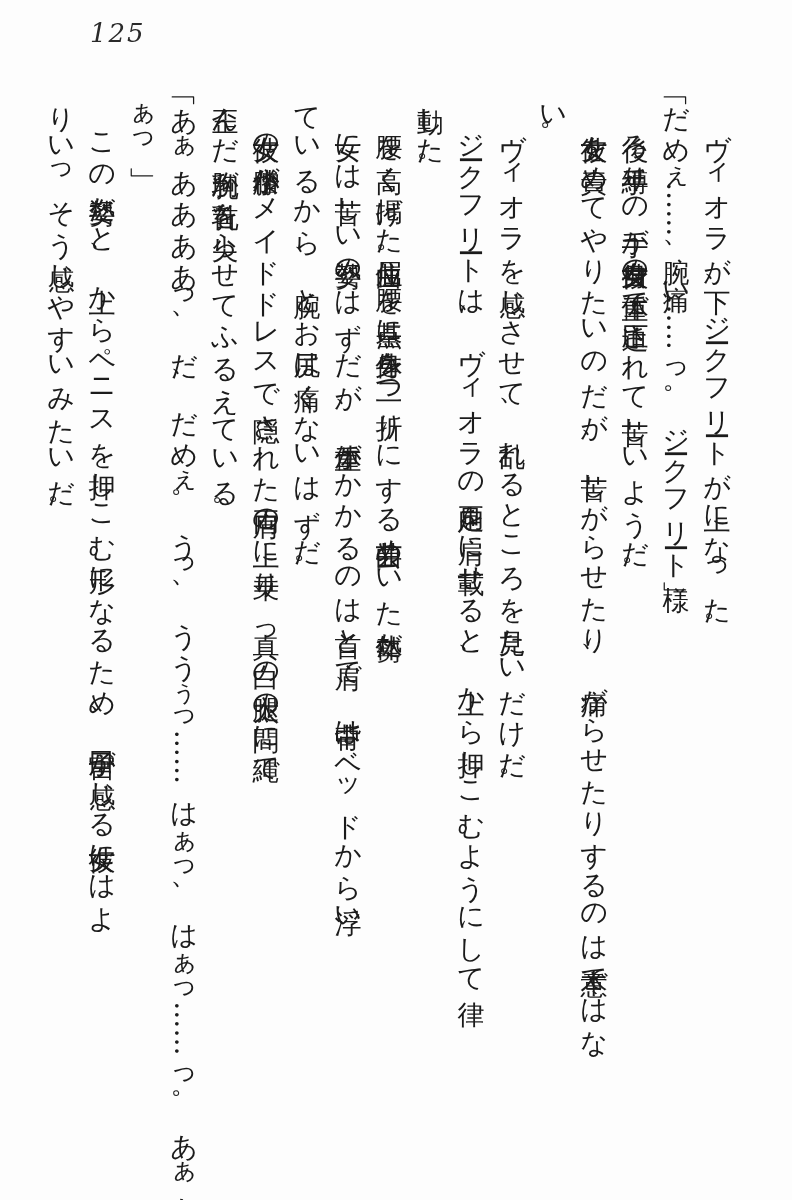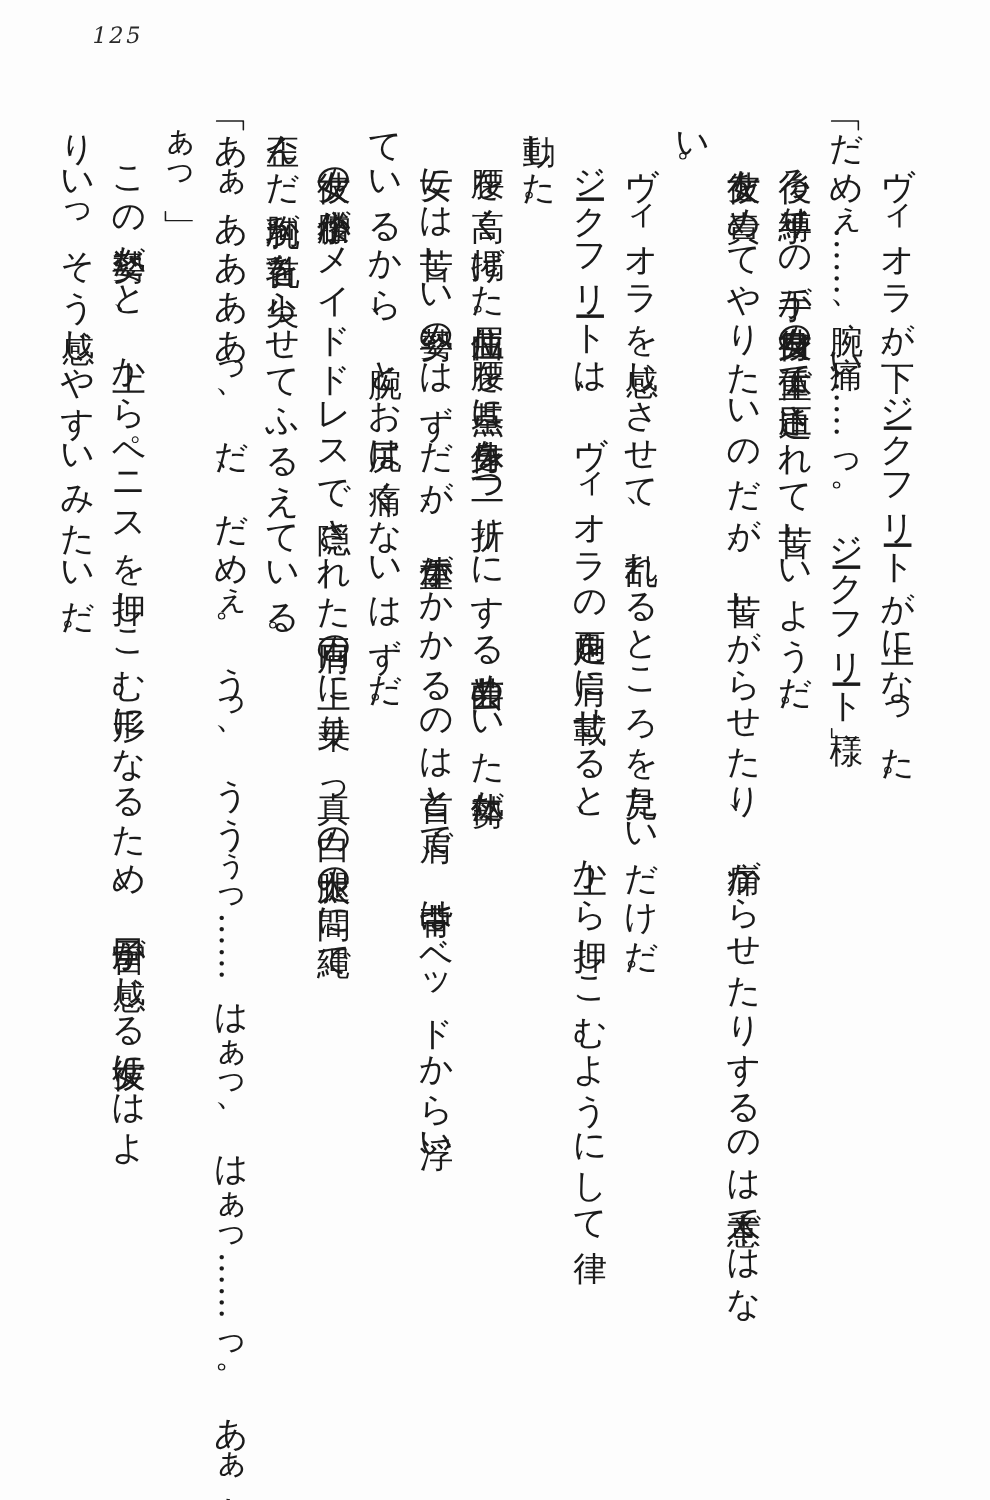--- a/index.html
+++ b/index.html
@@ -16,22 +16,22 @@
     position: relative;
     width: 792px;
     height: 1200px;
     background: #fdfdfd;
     color: #1b1b1b;
     font-family: "DejaVu Serif", "Liberation Serif", serif;
   }
   .page-number {
     position: absolute;
     top: 18px;
-    left: 74px;
-    font-size: 18px;
+    left: 90px;
+    font-size: 26px;
     font-style: italic;
     letter-spacing: 2px;
     color: #2a2a2a;
   }
   .text-area {
     position: absolute;
     top: 88px;
     right: 54px;
     height: 1058px;
     width: 700px;

